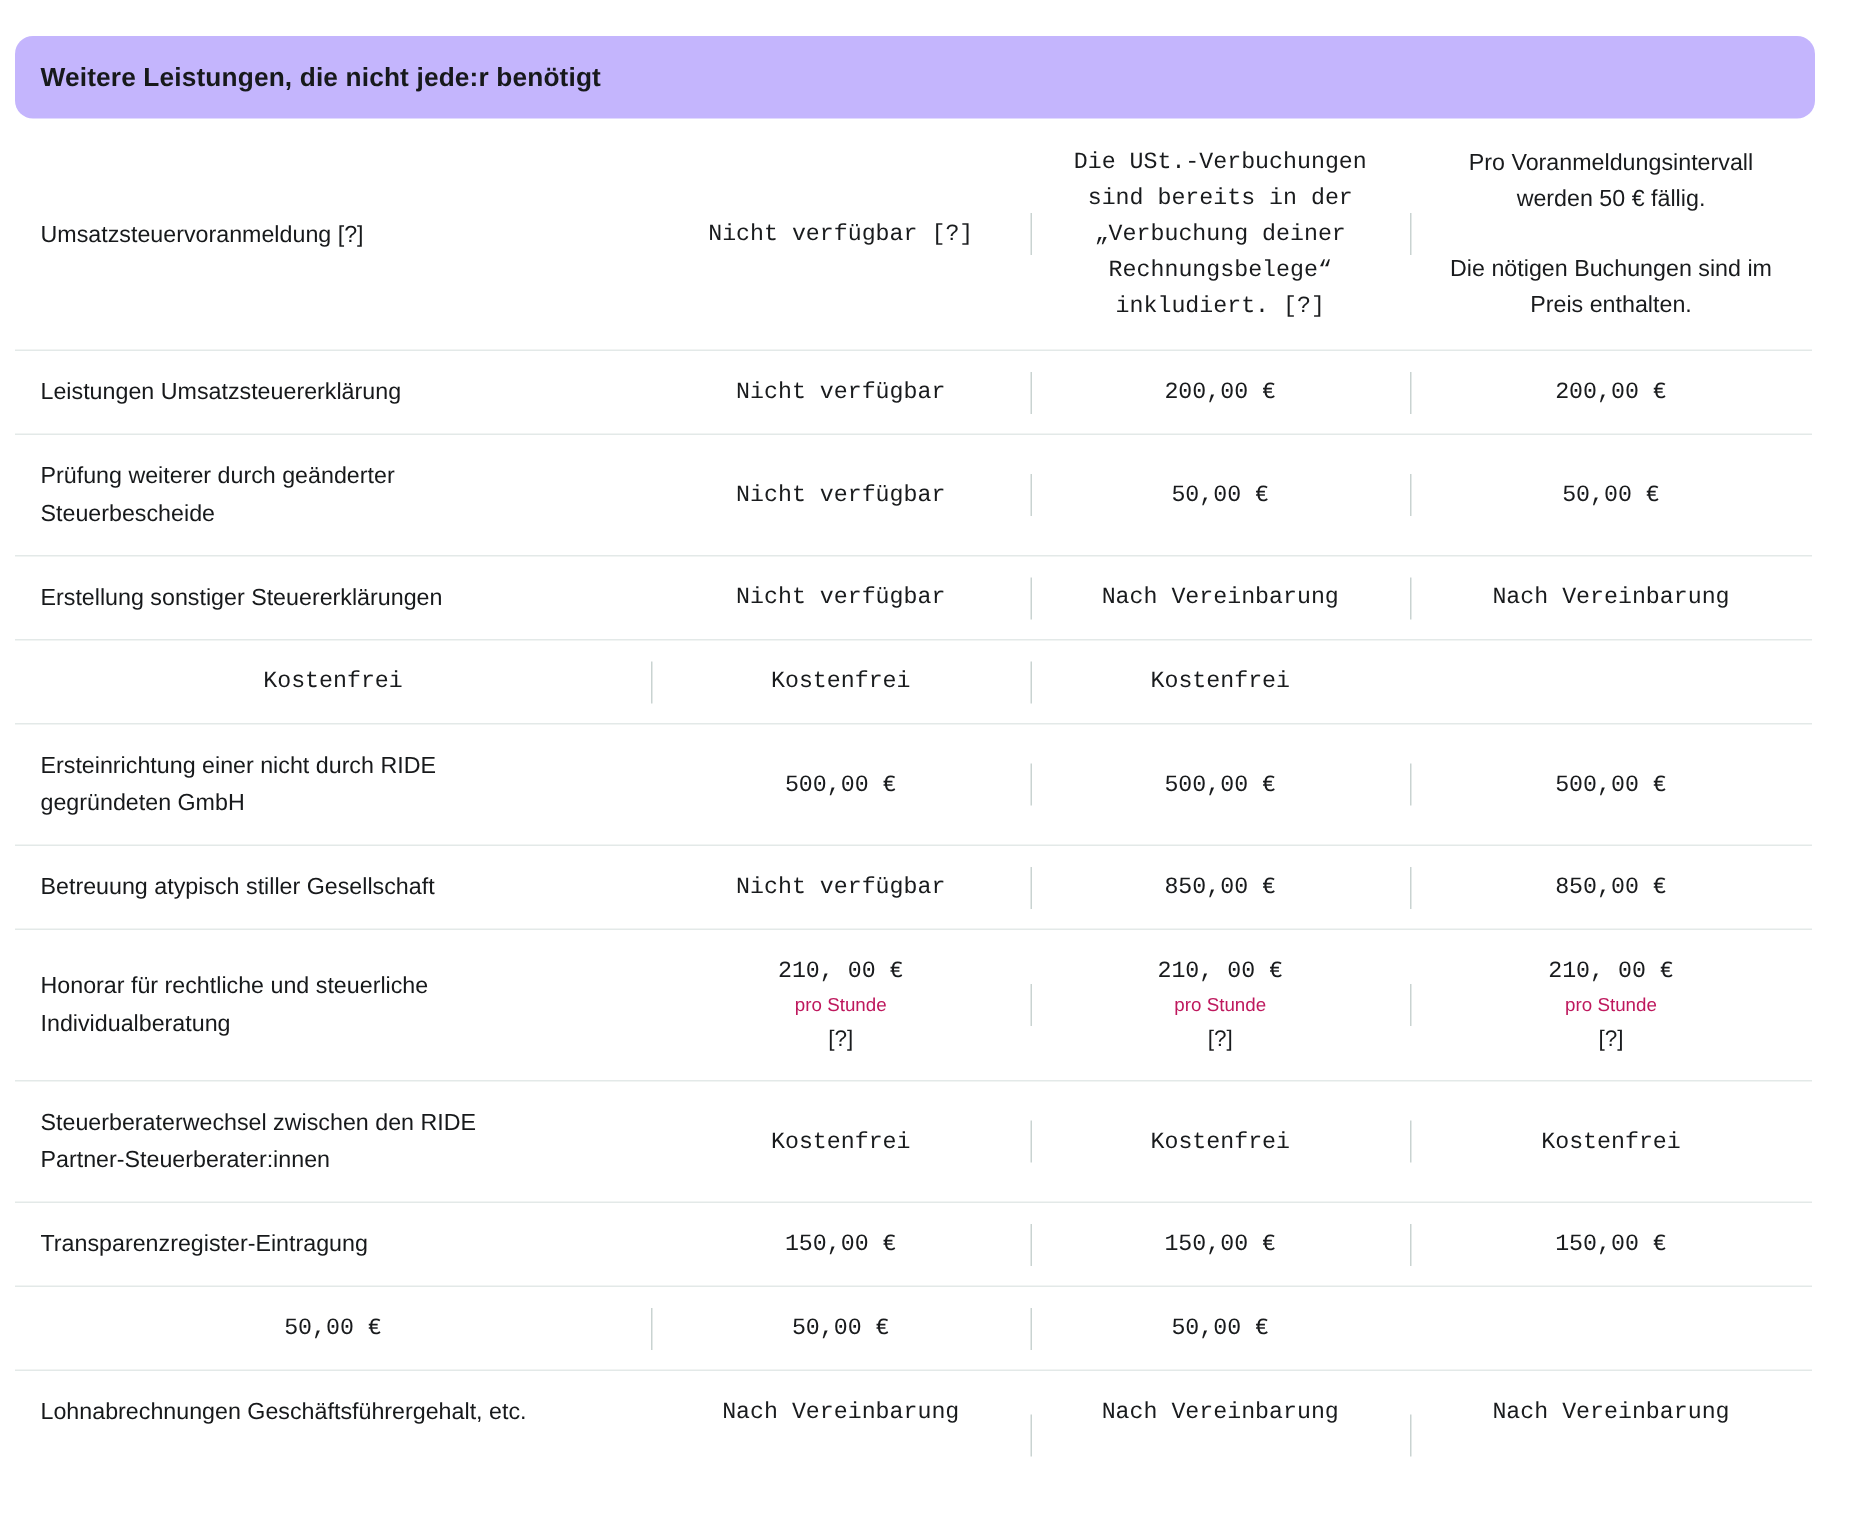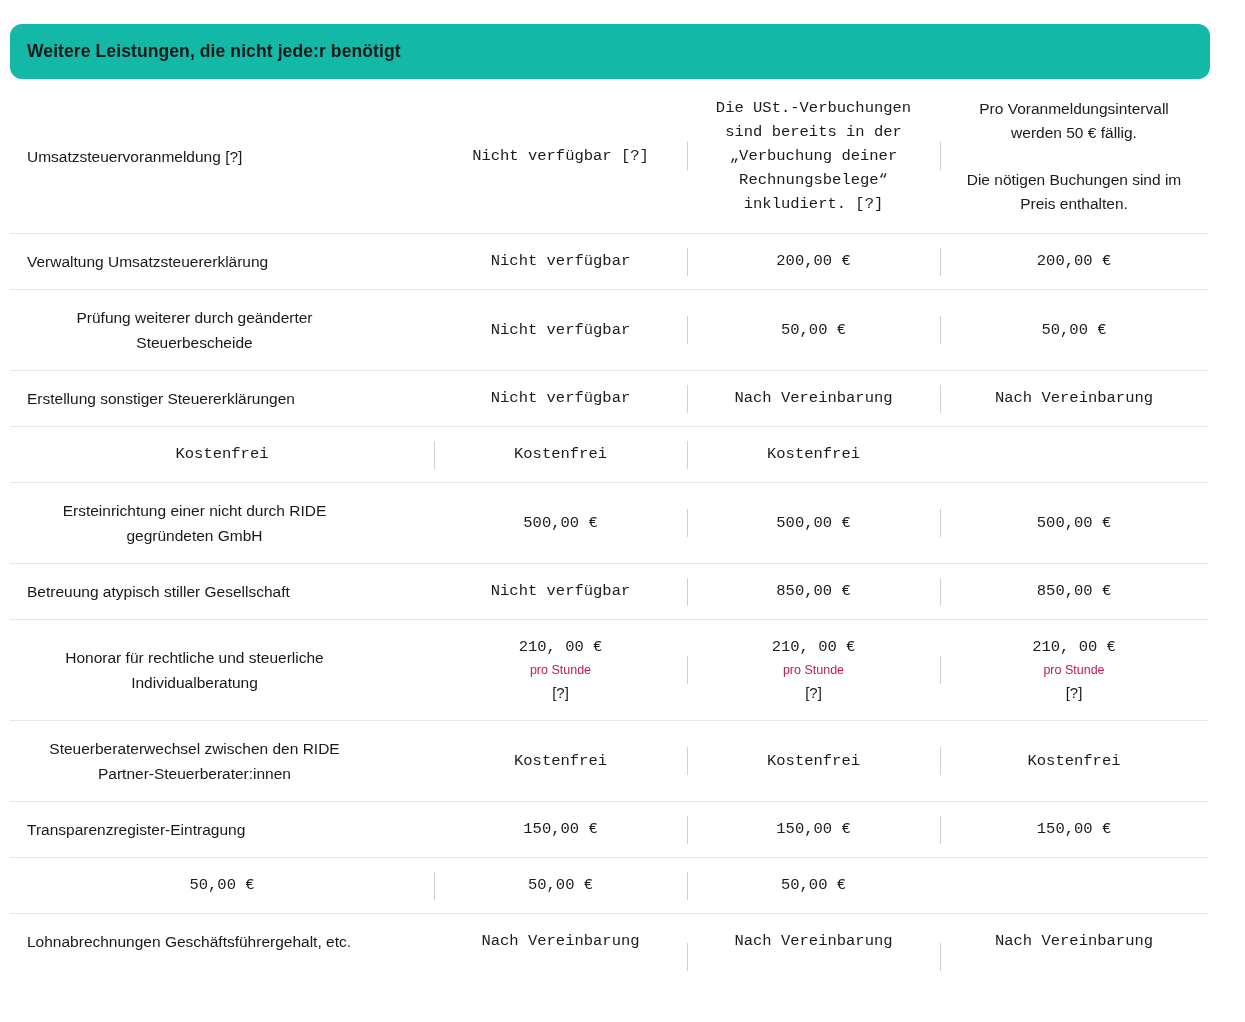--- a/index.html
+++ b/index.html
@@ -10,21 +10,21 @@
     background: #ffffff;
     font-family: "Liberation Sans", "DejaVu Sans", sans-serif;
     color: #191b1d;
   }
   .page {
     padding-top: 24px;
     padding-left: 10px;
     width: 1218px;
   }
   .section-header {
-    background: #14b8a6;
+    background: #c4b5fd;
     border-radius: 12px;
     height: 55px;
     width: 1200px;
     display: flex;
     align-items: center;
     padding: 0 17px;
   }
   .section-title {
     margin: 0;
     font-size: 17.5px;
@@ -37,21 +37,20 @@
     display: grid;
     grid-template-columns: 424px 253px 253px 268px;
     border-bottom: 1px solid #e3e9e8;
   }
   .row:last-child { border-bottom: none; }
   .cell {
     display: flex;
     flex-direction: column;
     justify-content: center;
     padding: 15px 0;
-    text-align: center;
   }
   .label-cell {
     padding-left: 17px;
     padding-right: 40px;
     align-items: flex-start;
   }
   .label-text {
     font-size: 15.5px;
     font-weight: 500;
     line-height: 25px;
@@ -103,21 +102,21 @@
     <div class="cell value-cell col3">
           <div class="cell-value">Die USt.-Verbuchungen sind bereits in der „Verbuchung deiner Rechnungsbelege“ inkludiert. [?]</div>
         </div>
     <div class="cell value-cell col4">
           <p class="cell-par">Pro Voranmeldungsintervall werden 50 € fällig.</p>
           <p class="cell-par">Die nötigen Buchungen sind im Preis enthalten.</p>
         </div>
   </div>
       <div class="row">
     <div class="cell label-cell">
-      <div class="label-text">Verwaltung Umsatzsteuererklärung</div>
+      <div class="label-text">Leistungen Umsatzsteuererklärung</div>
     </div>
     <div class="cell value-cell col2">
           <div class="cell-value">Nicht verfügbar</div>
         </div>
     <div class="cell value-cell col3">
           <div class="cell-value">200,00 €</div>
         </div>
     <div class="cell value-cell col4">
           <div class="cell-value">200,00 €</div>
         </div>

